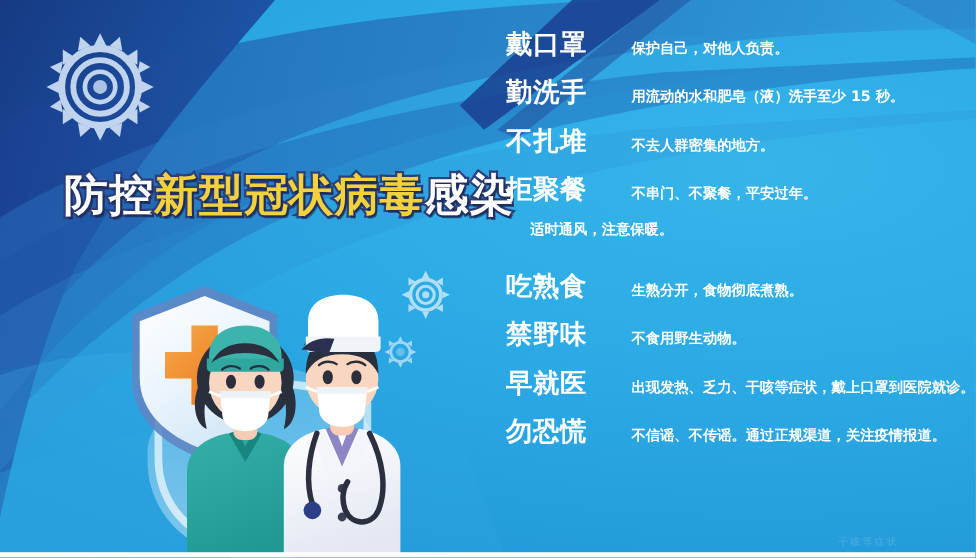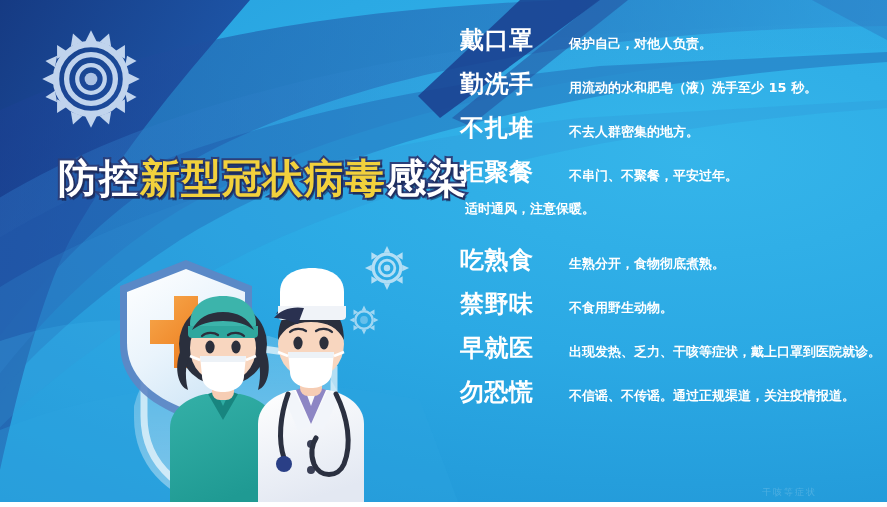--- a/index.html
+++ b/index.html
@@ -49,31 +49,30 @@
   }
   .sub-a { color:#ffffff; -webkit-text-stroke:4px #2b3f7a; paint-order:stroke fill; }
   .sub-b { color:#f2d13c; -webkit-text-stroke:4px #2b3f7a; paint-order:stroke fill; }
   .sub-c { color:#ffffff; -webkit-text-stroke:4px #2b3f7a; paint-order:stroke fill; }
 
   
   .tips { position:absolute; left:460px; top:24px; width:420px; }
   .tip-row {
     display:flex; align-items:baseline;
     height:44px;
-    gap:12px;
   }
   .tip-title {
     font-size:24px; font-weight:bold; color:#ffffff;
     letter-spacing:.5px; white-space:nowrap;
     flex:0 0 auto; width:92px;
     font-family:"DejaVu Sans","Liberation Sans",sans-serif;
   }
   .tip-desc {
     font-size:13px; font-weight:bold; color:#ffffff;
-    white-space:nowrap; margin-left:5px;
+    white-space:nowrap; margin-left:22px;
     font-family:"DejaVu Sans","Liberation Sans",sans-serif;
   }
 
   
   .illus { position:absolute; left:108px; top:248px; width:272px; height:259px; }
 
   .bottom-strip {
     position:absolute; left:0; bottom:0; width:887px; height:5px;
     background:#ffffff;
   }

